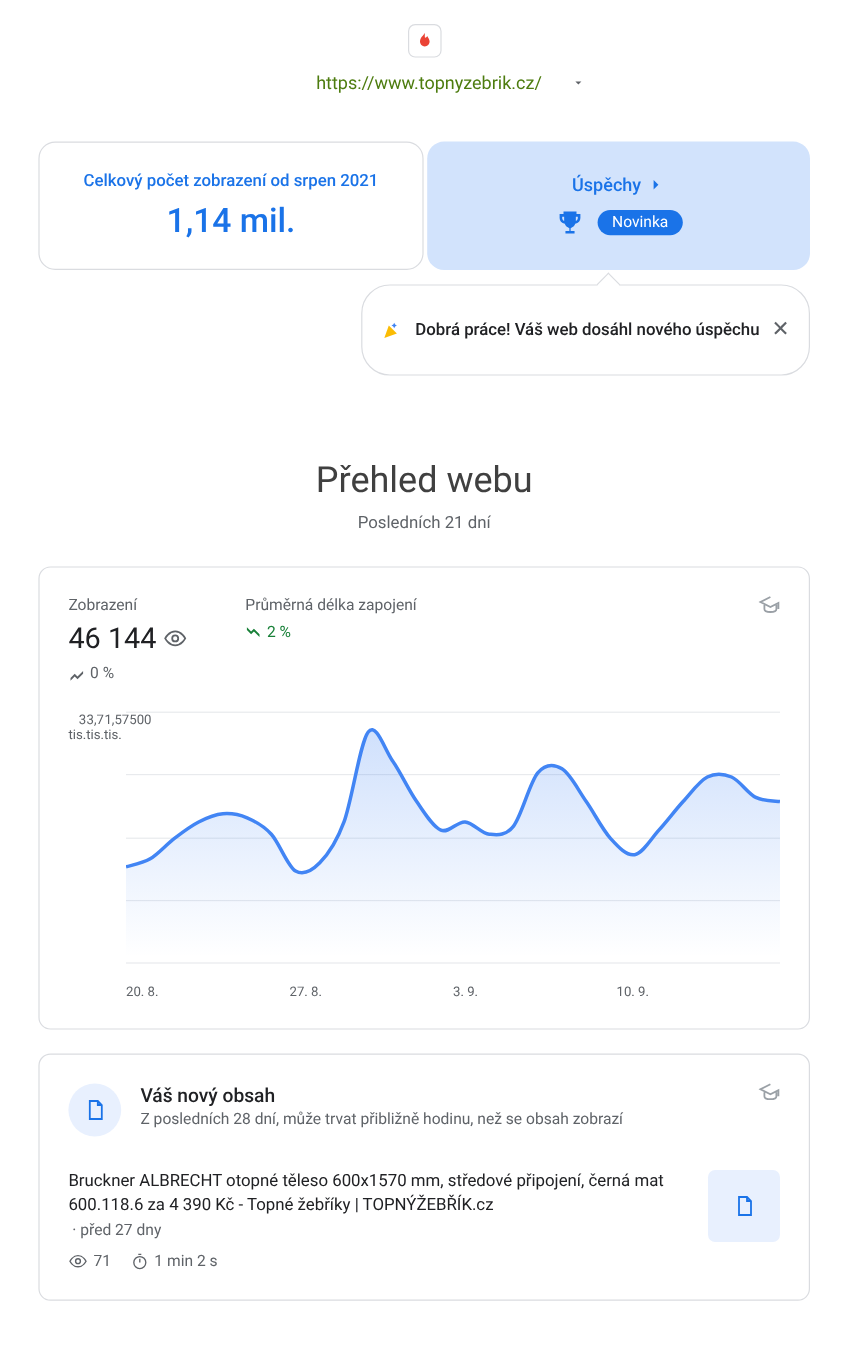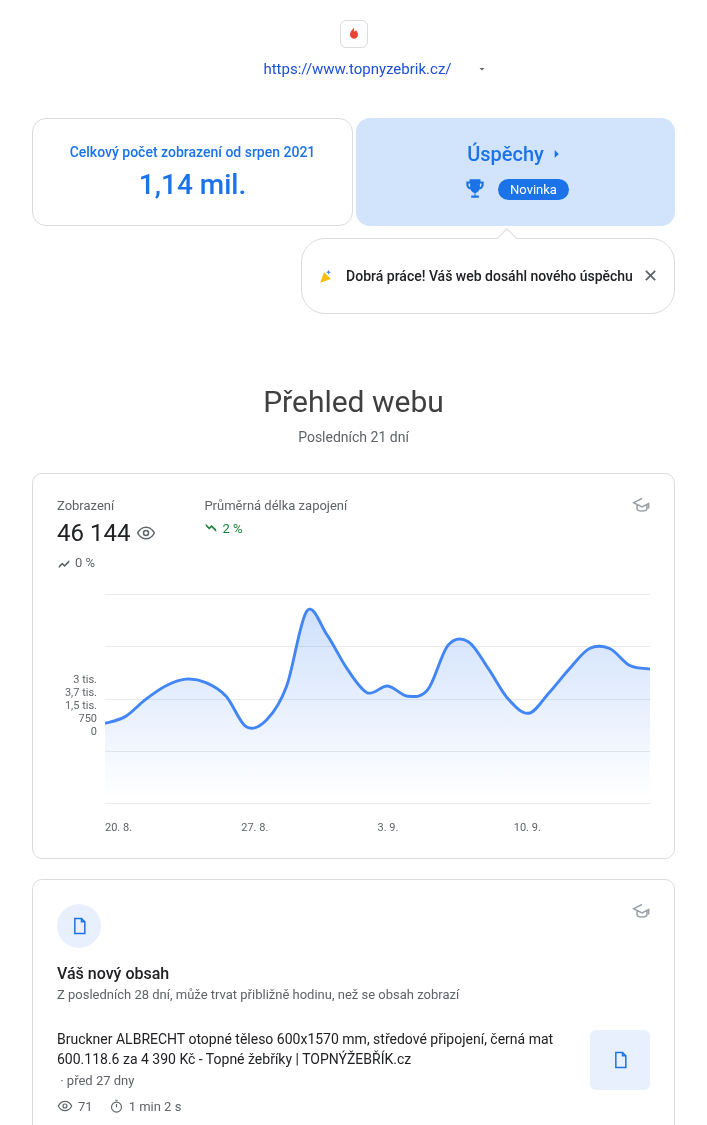--- a/index.html
+++ b/index.html
@@ -22,21 +22,21 @@
   align-items: center;
   justify-content: center;
 }
 .url-selector {
   display: flex;
   justify-content: center;
   align-items: center;
   gap: 24px;
   padding-bottom: 40px;
   font-size: 15px;
-  color: #1d4ed8;
+  color: #4d7c0f;
   margin-left: 44px;
 }
 .cards-row {
   display: flex;
   gap: 3px;
   padding: 0 32px;
 }
 .card-left, .card-right {
   flex: 1;
   border-radius: 14px;
@@ -61,21 +61,21 @@
   color: #1a73e8;
   font-size: 28px;
   font-weight: 500;
 }
 .card-right {
   background: #d2e3fc;
   position: relative;
 }
 .card-right-title {
   color: #1a73e8;
-  font-size: 20px;
+  font-size: 15px;
   font-weight: 500;
   display: flex;
   align-items: center;
   gap: 4px;
   margin-bottom: 10px;
 }
 .card-right-row {
   display: flex;
   align-items: center;
   gap: 10px;
@@ -183,22 +183,22 @@
   margin-top: 24px;
   position: relative;
   height: 240px;
 }
 .y-labels {
   position: absolute;
   left: 0;
   top: 0;
   bottom: 18px;
   display: flex;
-  flex-direction: column;
-  justify-content: center;
+  flex-direction: row;
+  justify-content: space-between;
   font-size: 11px;
   color: #5f6368;
   text-align: right;
   width: 40px;
 }
 .grid-lines {
   position: absolute;
   left: 48px;
   right: 0;
   top: 0;
@@ -225,21 +225,20 @@
   bottom: 0;
   display: flex;
   font-size: 11px;
   color: #5f6368;
 }
 .x-label { flex: 1; }
 .content-panel-head {
   display: flex;
   gap: 16px;
   align-items: flex-start;
-  flex-direction: column;
 }
 .doc-circle {
   width: 44px;
   height: 44px;
   border-radius: 50%;
   background: #e8f0fe;
   display: flex;
   align-items: center;
   justify-content: center;
 }

